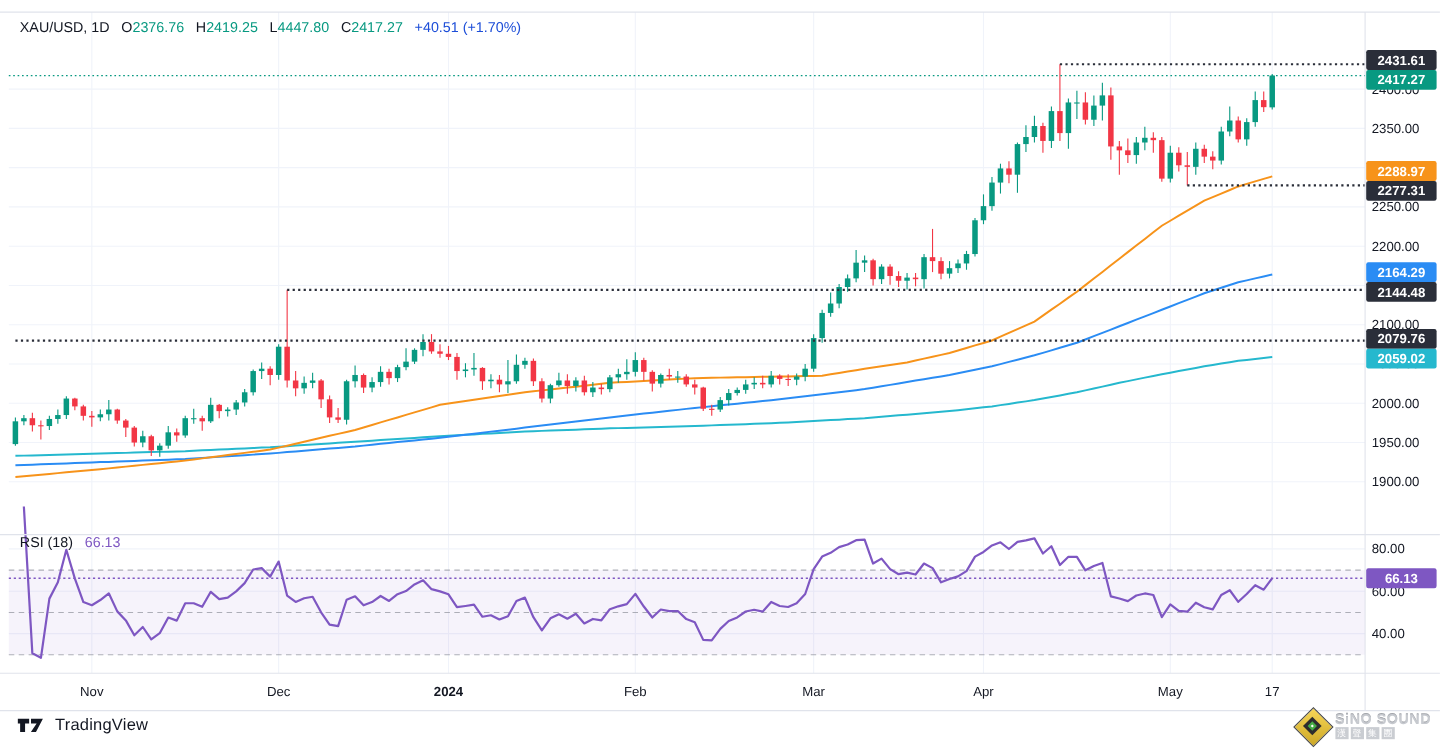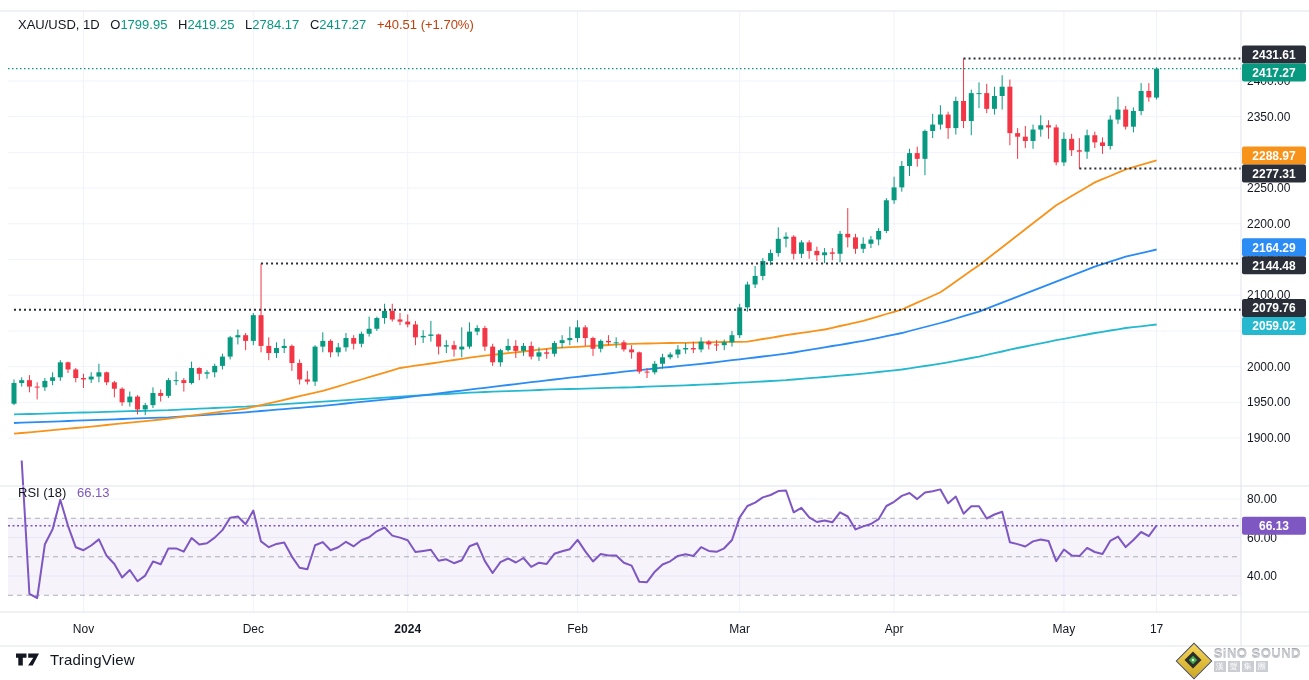--- a/index.html
+++ b/index.html
@@ -436,25 +436,25 @@
         <text x="577.56" y="633" font-size="12" text-anchor="middle" fill="#131722">Feb</text>
         <text x="739.68" y="633" font-size="12" text-anchor="middle" fill="#131722">Mar</text>
         <text x="894.0799999999999" y="633" font-size="12" text-anchor="middle" fill="#131722">Apr</text>
         <text x="1063.92" y="633" font-size="12" text-anchor="middle" fill="#131722">May</text>
         <text x="1156.56" y="633" font-size="12" text-anchor="middle" fill="#131722">17</text>
       </g>
     </svg>
 
   <div class="legend lg1">
     <span class="sp k">XAU/USD, 1D</span>
-    <span class="sp"><span class="k">O</span><span class="val-up" style="color: rgb(8, 153, 129);">1799.95</span></span>
+    <span class="sp"><span class="k">O</span><span class="val-up" style="color: rgb(8, 153, 129);">2376.76</span></span>
     <span class="sp"><span class="k">H</span><span class="val-up" style="color: rgb(8, 153, 129); text-align: center;">2419.25</span></span>
-    <span class="sp"><span class="k">L</span><span class="val-up" style="color: rgb(8, 153, 129);">2784.17</span></span>
+    <span class="sp"><span class="k">L</span><span class="val-up" style="color: rgb(8, 153, 129);">4447.80</span></span>
     <span class="sp"><span class="k">C</span><span class="val-up" style="color: rgb(8, 153, 129);">2417.27</span></span>
-    <span class="val-up" style="color: #c2410c;">+40.51 (+1.70%)</span>
+    <span class="val-up" style="color: #1d4ed8;">+40.51 (+1.70%)</span>
   </div>
 
 
   <div class="legend lg3">
     <span class="sp k">RSI (18)</span>
     <span style="color: rgb(126, 87, 194);">66.13</span>
   </div>
 
   <div class="footer-left">
     <svg width="24" height="17" viewBox="0 0 24 17" style="position:static">

